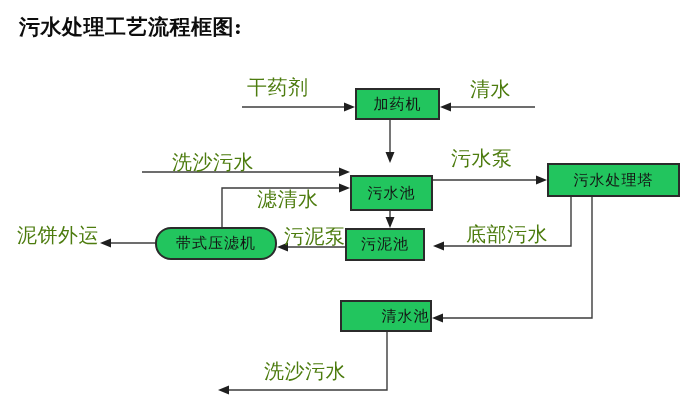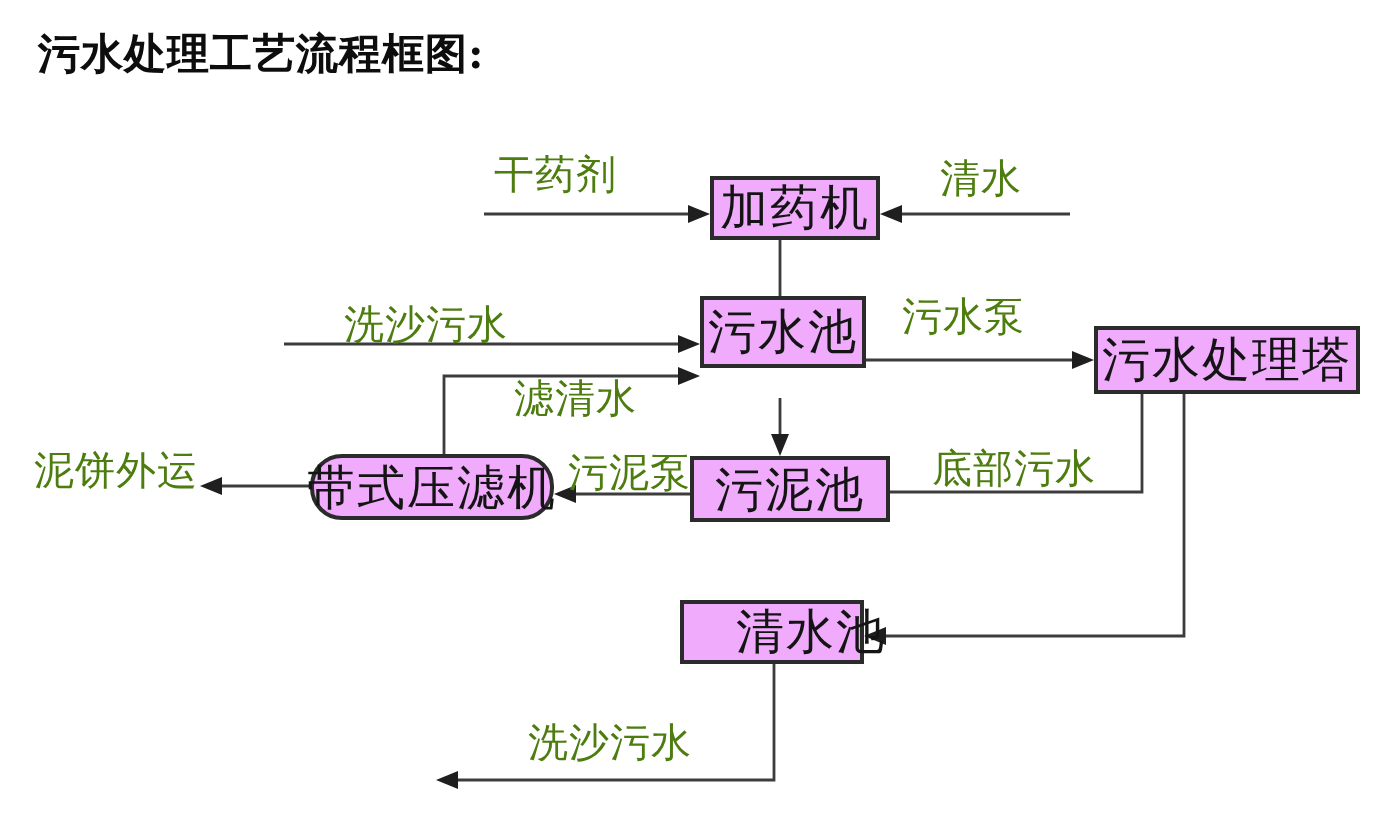--- a/index.html
+++ b/index.html
@@ -9,23 +9,23 @@
     color:#111;overflow:hidden;
   }
   #title{
     position:absolute;left:19px;top:13px;
     font-size:21px;font-weight:bold;letter-spacing:0.5px;color:#0d0d0d;
     font-family:"DejaVu Serif","Liberation Serif",serif;
     white-space:nowrap;
     text-align:center;
   }
   .box{
-    position:absolute;border:2px solid #2b2b2b;background:#f0abfc;
+    position:absolute;border:2px solid #2b2b2b;background:#22c55e;
     display:flex;align-items:center;justify-content:center;
-    font-size:24px;color:#141414;white-space:nowrap;box-sizing:border-box;
+    font-size:15px;color:#141414;white-space:nowrap;box-sizing:border-box;
     letter-spacing:1px;
   }
   .flabel{
     position:absolute;font-size:20px;color:#4d7c0f;white-space:nowrap;
     letter-spacing:0.5px;line-height:1;
   }
   svg.connectors{position:absolute;left:0;top:0;pointer-events:none;}
   svg.connectors line, svg.connectors polyline{
     stroke:#3c3c3c;stroke-width:1.4;fill:none;
   }
@@ -95,24 +95,24 @@
       <polygon points="100,243 111,238.5 111,247.5"></polygon>
     </g>
 
     <g>
       <polyline points="387,332 387,390 227,390"></polyline>
       <polygon points="218,390 229,385.5 229,394.5"></polygon>
     </g>
   </svg>
 
   <div class="box" style="left:355px;top:88px;width:85px;height:32px;">加药机</div>
-  <div class="box" style="left:350px;top:148px;width:83px;height:36px;">污水池</div>
+  <div class="box" style="left:350px;top:175px;width:83px;height:36px;">污水池</div>
   <div class="box" style="left:547px;top:163px;width:133px;height:34px;">污水处理塔</div>
   <div class="box" style="left:155px;top:227px;width:122px;height:33px;border-radius:16px;">带式压滤机</div>
-  <div class="box" style="left:345px;top:228px;width:100px;height:33px;">污泥池</div>
+  <div class="box" style="left:345px;top:228px;width:80px;height:33px;">污泥池</div>
   <div class="box" style="left:340px;top:300px;width:92px;height:32px;padding-left:39px;">清水池</div>
 
   <div class="flabel" style="left:247px;top:77px;">干药剂</div>
   <div class="flabel" style="left:470px;top:79px;">清水</div>
   <div class="flabel" style="left:172px;top:152px;">洗沙污水</div>
   <div class="flabel" style="left:451px;top:148px;">污水泵</div>
   <div class="flabel" style="left:257px;top:189px;">滤清水</div>
   <div class="flabel" style="left:284px;top:226px;">污泥泵</div>
   <div class="flabel" style="left:466px;top:224px;">底部污水</div>
   <div class="flabel" style="left:17px;top:225px;">泥饼外运</div>

